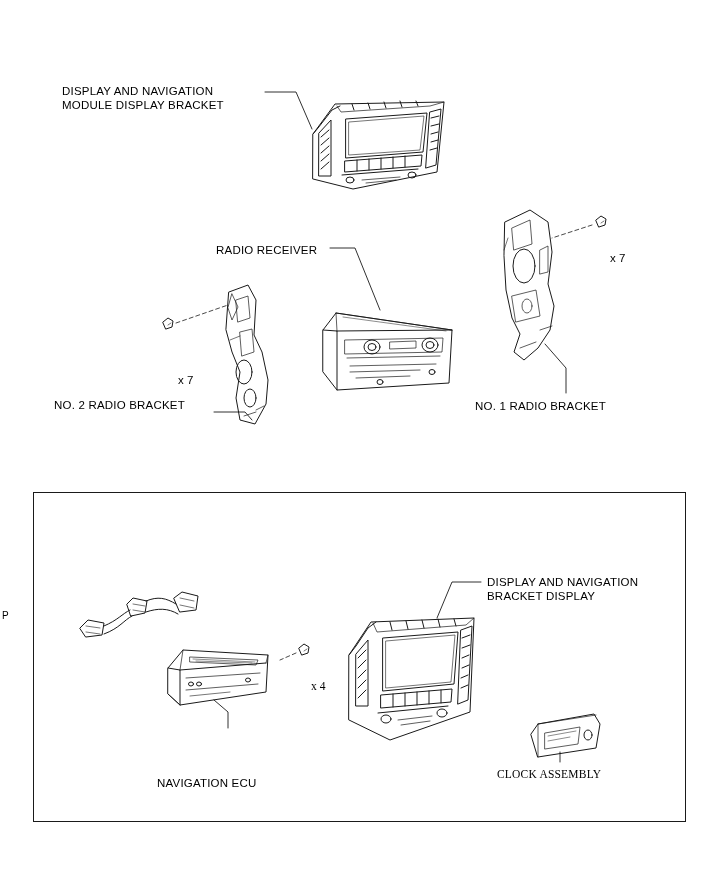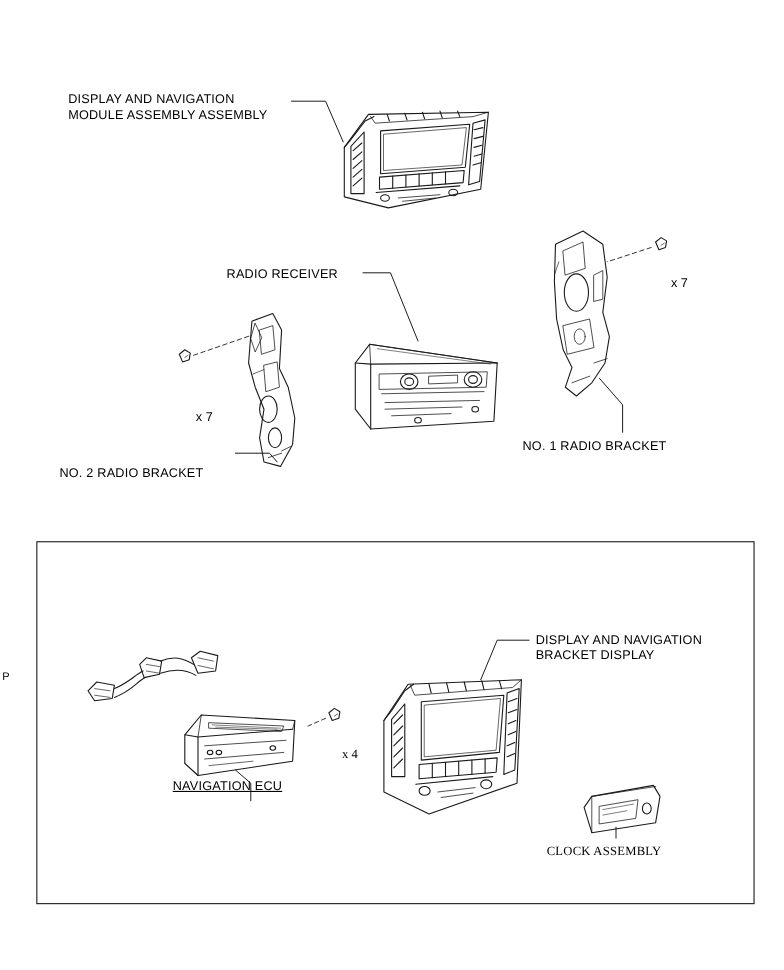--- a/index.html
+++ b/index.html
@@ -242,35 +242,35 @@
         <ellipse cx="588" cy="735" rx="4" ry="5"></ellipse>
       </g>
 
       <path d="M560 762 L560 752" stroke-width="0.9"></path>
 
     </g>
   </svg>
 
   <div class="frame-box" style="left:33px; top:492px; width:653px; height:330px;"></div>
 
-  <div class="label" style="left:62px; top:84px;"><span>DISPLAY AND NAVIGATION</span><br><span>MODULE ASSEMBLY ASSEMBLY</span></div>
-
-  <div class="label" style="left:206px; top:243px;"><span>RADIO RECEIVER</span></div>
-
-  <div class="label" style="left:54px; top:424px;text-align:center;"><span>NO. 2 RADIO BRACKET</span></div>
+  <div class="label" style="left:62px; top:84px;"><span>DISPLAY AND NAVIGATION</span><br><span>MODULE DISPLAY BRACKET</span></div>
+
+  <div class="label" style="left:216px; top:243px;"><span>RADIO RECEIVER</span></div>
+
+  <div class="label" style="left:54px; top:398px;text-align:center;"><span>NO. 2 RADIO BRACKET</span></div>
 
   <div class="label" style="left:475px; top:399px;"><span>NO. 1 RADIO BRACKET</span></div>
 
   <div class="qty" style="left:610px; top:217px;">x 7</div>
 
   <div class="qty" style="left:178px; top:339px;">x 7</div>
 
   <div class="label" style="left:487px; top:575px;"><span>DISPLAY AND NAVIGATION</span><br><span>BRACKET DISPLAY</span></div>
 
-  <div class="label" style="left:157px; top:708px;text-decoration:underline;"><span>NAVIGATION ECU</span></div>
+  <div class="label" style="left:157px; top:776px;"><span>NAVIGATION ECU</span></div>
 
   <div class="label" style="left:497px; top:767px;font-family:Liberation Serif, serif;"><span>CLOCK ASSEMBLY</span></div>
 
   <div class="qty" style="left:311px; top:645px;font-family:Liberation Serif, serif;">x 4</div>
 
   <div class="corner-mark">P</div>
 
 </div>
 
 </body></html>

